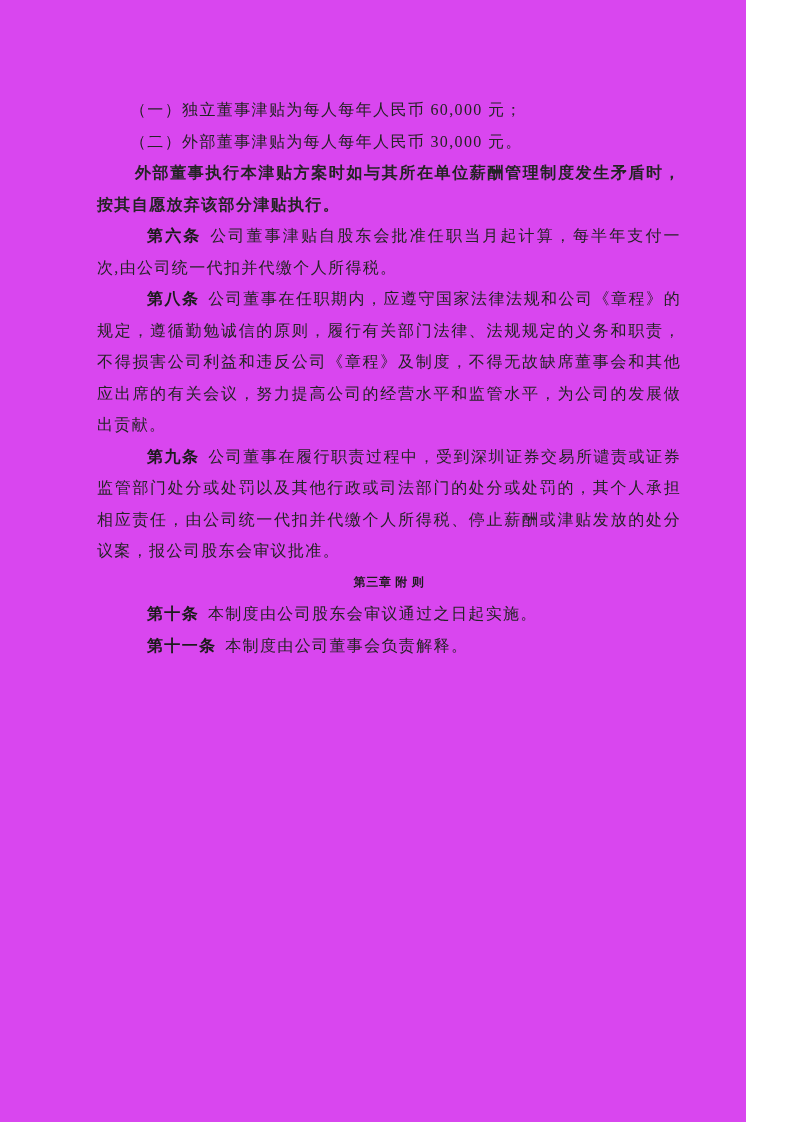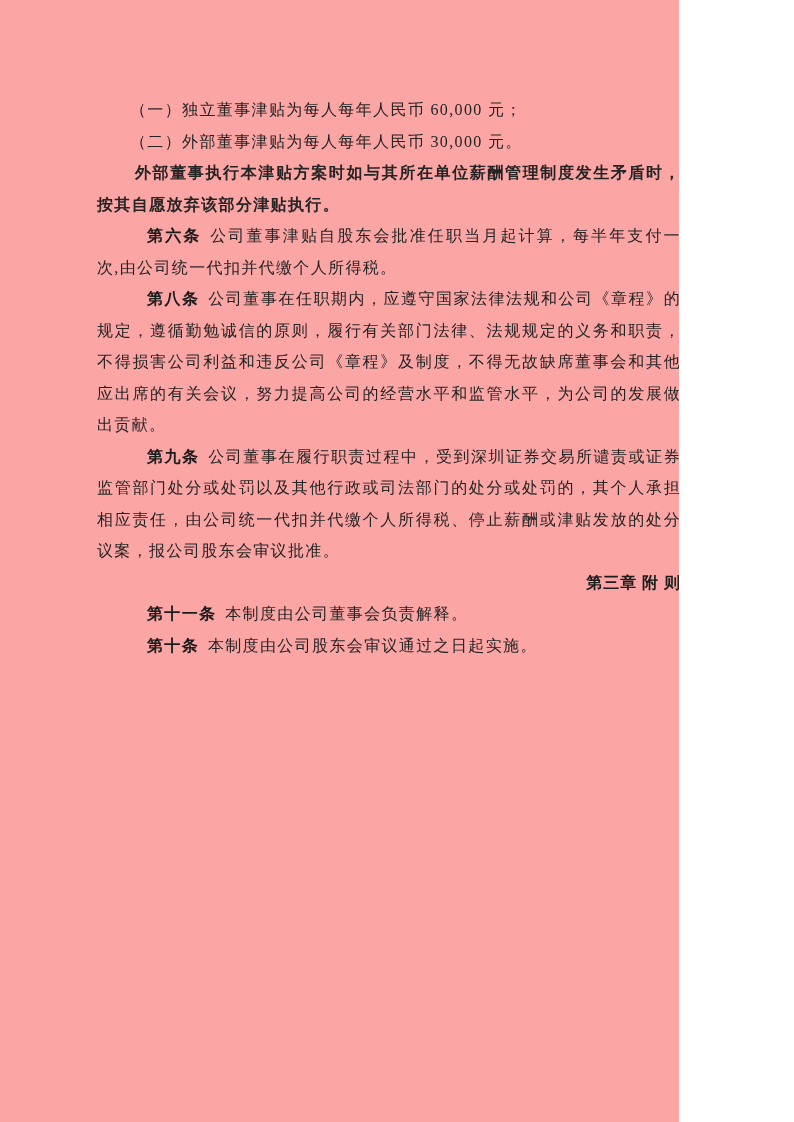--- a/index.html
+++ b/index.html
@@ -2,23 +2,23 @@
 <html><head>
 <meta charset="utf-8">
 <style>
   html, body {
     margin: 0;
     padding: 0;
     background: #ffffff;
   }
   .page {
     position: relative;
-    width: 679px;
+    width: 746px;
     height: 1122px;
-    background: #fca5a5;
+    background: #d946ef;
     overflow: hidden;
     font-family: "Liberation Serif", "DejaVu Serif", serif;
     color: #242424;
   }
   .content {
     position: absolute;
     left: 97px;
     top: 94px;
     width: 584px;
     font-size: 16px;
@@ -32,23 +32,23 @@
   }
   .li   { text-indent: 33px; }
   .para { text-indent: 38px; font-weight: bold; }
   .art  { text-indent: 50px; }
   .lbl  {
     font-weight: bold;
     margin-right: 0.55em;
     color: #1c1c1c;
   }
   .chapter {
-    font-size: 16px;
+    font-size: 12px;
     font-weight: bold;
-    text-align: right;
+    text-align: center;
     text-indent: 0;
     margin: 10px 0 11px 0;
     line-height: 31.5px;
     letter-spacing: 0.06em;
     color: #1c1c1c;
   }
 </style>
 </head>
 <body>
 
@@ -63,18 +63,18 @@
 
     <p class="art"><span class="lbl">第六条</span><span>公司董事津贴自股东会批准任职当月起计算，每半年支付一次,由公司统一代扣并代缴个人所得税。</span></p>
 
 
     <p class="art"><span class="lbl">第八条</span><span>公司董事在任职期内，应遵守国家法律法规和公司《章程》的规定，遵循勤勉诚信的原则，履行有关部门法律、法规规定的义务和职责，不得损害公司利益和违反公司《章程》及制度，不得无故缺席董事会和其他应出席的有关会议，努力提高公司的经营水平和监管水平，为公司的发展做出贡献。</span></p>
 
     <p class="art"><span class="lbl">第九条</span><span>公司董事在履行职责过程中，受到深圳证券交易所谴责或证券监管部门处分或处罚以及其他行政或司法部门的处分或处罚的，其个人承担相应责任，由公司统一代扣并代缴个人所得税、停止薪酬或津贴发放的处分议案，报公司股东会审议批准。</span></p>
 
     <p class="chapter">第三章 附 则</p>
 
+    <p class="art"><span class="lbl">第十条</span><span>本制度由公司股东会审议通过之日起实施。</span></p>
+
     <p class="art"><span class="lbl">第十一条</span><span>本制度由公司董事会负责解释。</span></p>
-
-    <p class="art"><span class="lbl">第十条</span><span>本制度由公司股东会审议通过之日起实施。</span></p>
 
   </div>
 </div>
 
 </body></html>

